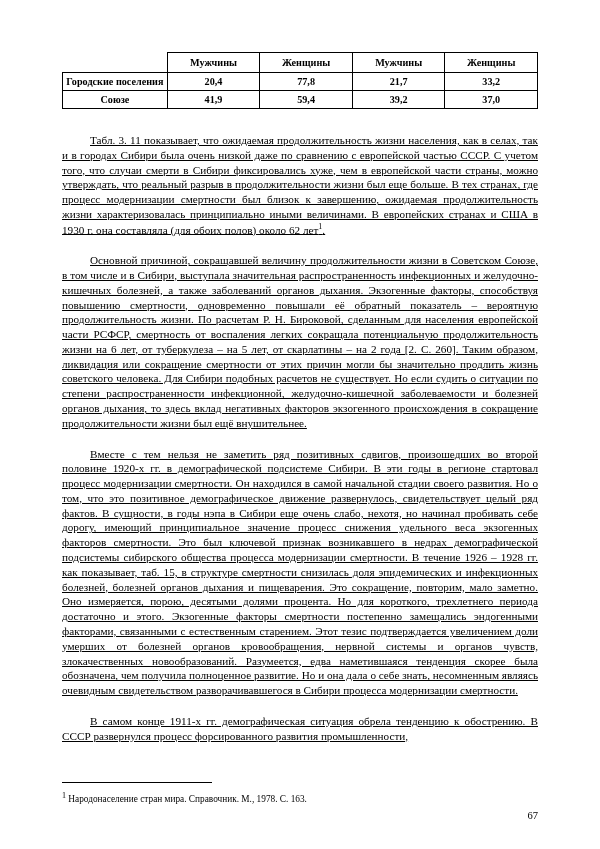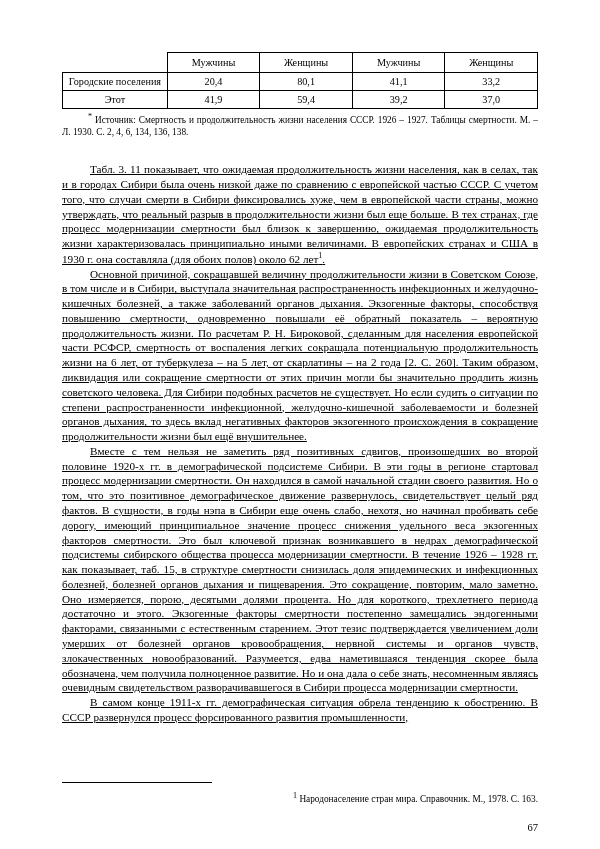--- a/index.html
+++ b/index.html
@@ -27,21 +27,21 @@
     width: 100%;
     margin-top: 4px;
     table-layout: fixed;
   }
   table.stat td, table.stat th {
     border: 1px solid #000;
     font-size: 10.2px;
     text-align: center;
     vertical-align: middle;
     padding: 1px 2px;
-    font-weight: normal;
+    font-weight: bold;
     line-height: 1.12;
   }
   table.stat .rowhead {
     width: 21%;
     text-align: center;
   }
   table.stat .corner {
     border-left: 1px solid #fff;
     border-top: 1px solid #fff;
     border-bottom: 1px solid #000;
@@ -72,21 +72,21 @@
     line-height: 1.32;
     text-align: justify;
     text-indent: 28px;
     margin: 0;
     text-decoration: underline;
   }
   .body-text {
     margin-top: 24px;
   }
   .body-text p + p {
-    margin-top: 0px;
+    margin-top: 16px;
   }
   sup.fn {
     font-size: 8px;
     vertical-align: super;
   }
 
   
   .footnote-sep {
     position: absolute;
     left: 62px;
@@ -94,67 +94,63 @@
     width: 150px;
     border-top: 1px solid #000;
   }
   .footnote {
     position: absolute;
     left: 62px;
     bottom: 44px;
     width: 476px;
     font-size: 9.3px;
     line-height: 1.3;
-    text-align: right;
+    text-align: left;
   }
   .footnote sup {
     font-size: 8px;
   }
   .page-number {
     position: absolute;
     right: 62px;
-    bottom: 16px;
+    bottom: 28px;
     font-size: 10.5px;
   }
 </style>
 </head>
 <body>
 
 <div class="page">
 
   <table class="stat">
     <tbody>
       <tr class="head">
         <td class="corner rowhead"></td>
         <td>Мужчины</td>
         <td>Женщины</td>
         <td>Мужчины</td>
         <td>Женщины</td>
       </tr>
       <tr>
         <td class="rowhead">Городские поселения</td>
         <td>20,4</td>
-        <td>80,1</td>
-        <td>41,1</td>
+        <td>77,8</td>
+        <td>21,7</td>
         <td>33,2</td>
       </tr>
       <tr>
-        <td class="rowhead">Этот</td>
+        <td class="rowhead">Союзе</td>
         <td>41,9</td>
         <td>59,4</td>
         <td>39,2</td>
         <td>37,0</td>
       </tr>
     </tbody>
   </table>
 
-  <div class="tbl-note">
-    <sup>*</sup>
-    <span>Источник: Смертность и продолжительность жизни населения СССР. 1926 – 1927. Таблицы смертности. М. – Л. 1930. С. 2, 4, 6, 134, 136, 138.</span>
-  </div>
 
   <div class="body-text">
     <p><span>Табл. 3. 11 показывает, что ожидаемая продолжительность жизни населения, как в селах, так и в городах Сибири была очень низкой даже по сравнению с европейской частью СССР. С учетом того, что случаи смерти в Сибири фиксировались хуже, чем в европейской части страны, можно утверждать, что реальный разрыв в продолжительности жизни был еще больше. В тех странах, где процесс модернизации смертности был близок к завершению, ожидаемая продолжительность жизни характеризовалась принципиально иными величинами. В европейских странах и США в 1930 г. она составляла (для обоих полов) около 62 лет</span><sup class="fn">1</sup><span>.</span></p>
     <p>Основной причиной, сокращавшей величину продолжительности жизни в Советском Союзе, в том числе и в Сибири, выступала значительная распространенность инфекционных и желудочно-кишечных болезней, а также заболеваний органов дыхания. Экзогенные факторы, способствуя повышению смертности, одновременно повышали её обратный показатель – вероятную продолжительность жизни. По расчетам Р. Н. Бироковой, сделанным для населения европейской части РСФСР, смертность от воспаления легких сокращала потенциальную продолжительность жизни на 6 лет, от туберкулеза – на 5 лет, от скарлатины – на 2 года [2. С. 260]. Таким образом, ликвидация или сокращение смертности от этих причин могли бы значительно продлить жизнь советского человека. Для Сибири подобных расчетов не существует. Но если судить о ситуации по степени распространенности инфекционной, желудочно-кишечной заболеваемости и болезней органов дыхания, то здесь вклад негативных факторов экзогенного происхождения в сокращение продолжительности жизни был ещё внушительнее.</p>
     <p>Вместе с тем нельзя не заметить ряд позитивных сдвигов, произошедших во второй половине 1920-х гг. в демографической подсистеме Сибири. В эти годы в регионе стартовал процесс модернизации смертности. Он находился в самой начальной стадии своего развития. Но о том, что это позитивное демографическое движение развернулось, свидетельствует целый ряд фактов. В сущности, в годы нэпа в Сибири еще очень слабо, нехотя, но начинал пробивать себе дорогу, имеющий принципиальное значение процесс снижения удельного веса экзогенных факторов смертности. Это был ключевой признак возникавшего в недрах демографической подсистемы сибирского общества процесса модернизации смертности. В течение 1926 – 1928 гг. как показывает, таб. 15, в структуре смертности снизилась доля эпидемических и инфекционных болезней, болезней органов дыхания и пищеварения. Это сокращение, повторим, мало заметно. Оно измеряется, порою, десятыми долями процента. Но для короткого, трехлетнего периода достаточно и этого. Экзогенные факторы смертности постепенно замещались эндогенными факторами, связанными с естественным старением. Этот тезис подтверждается увеличением доли умерших от болезней органов кровообращения, нервной системы и органов чувств, злокачественных новообразований. Разумеется, едва наметившаяся тенденция скорее была обозначена, чем получила полноценное развитие. Но и она дала о себе знать, несомненным являясь очевидным свидетельством разворачивавшегося в Сибири процесса модернизации смертности.</p>
     <p>В самом конце 1911-х гг. демографическая ситуация обрела тенденцию к обострению. В СССР развернулся процесс форсированного развития промышленности,</p>
   </div>
 
   <div class="footnote-sep"></div>
   <div class="footnote">

